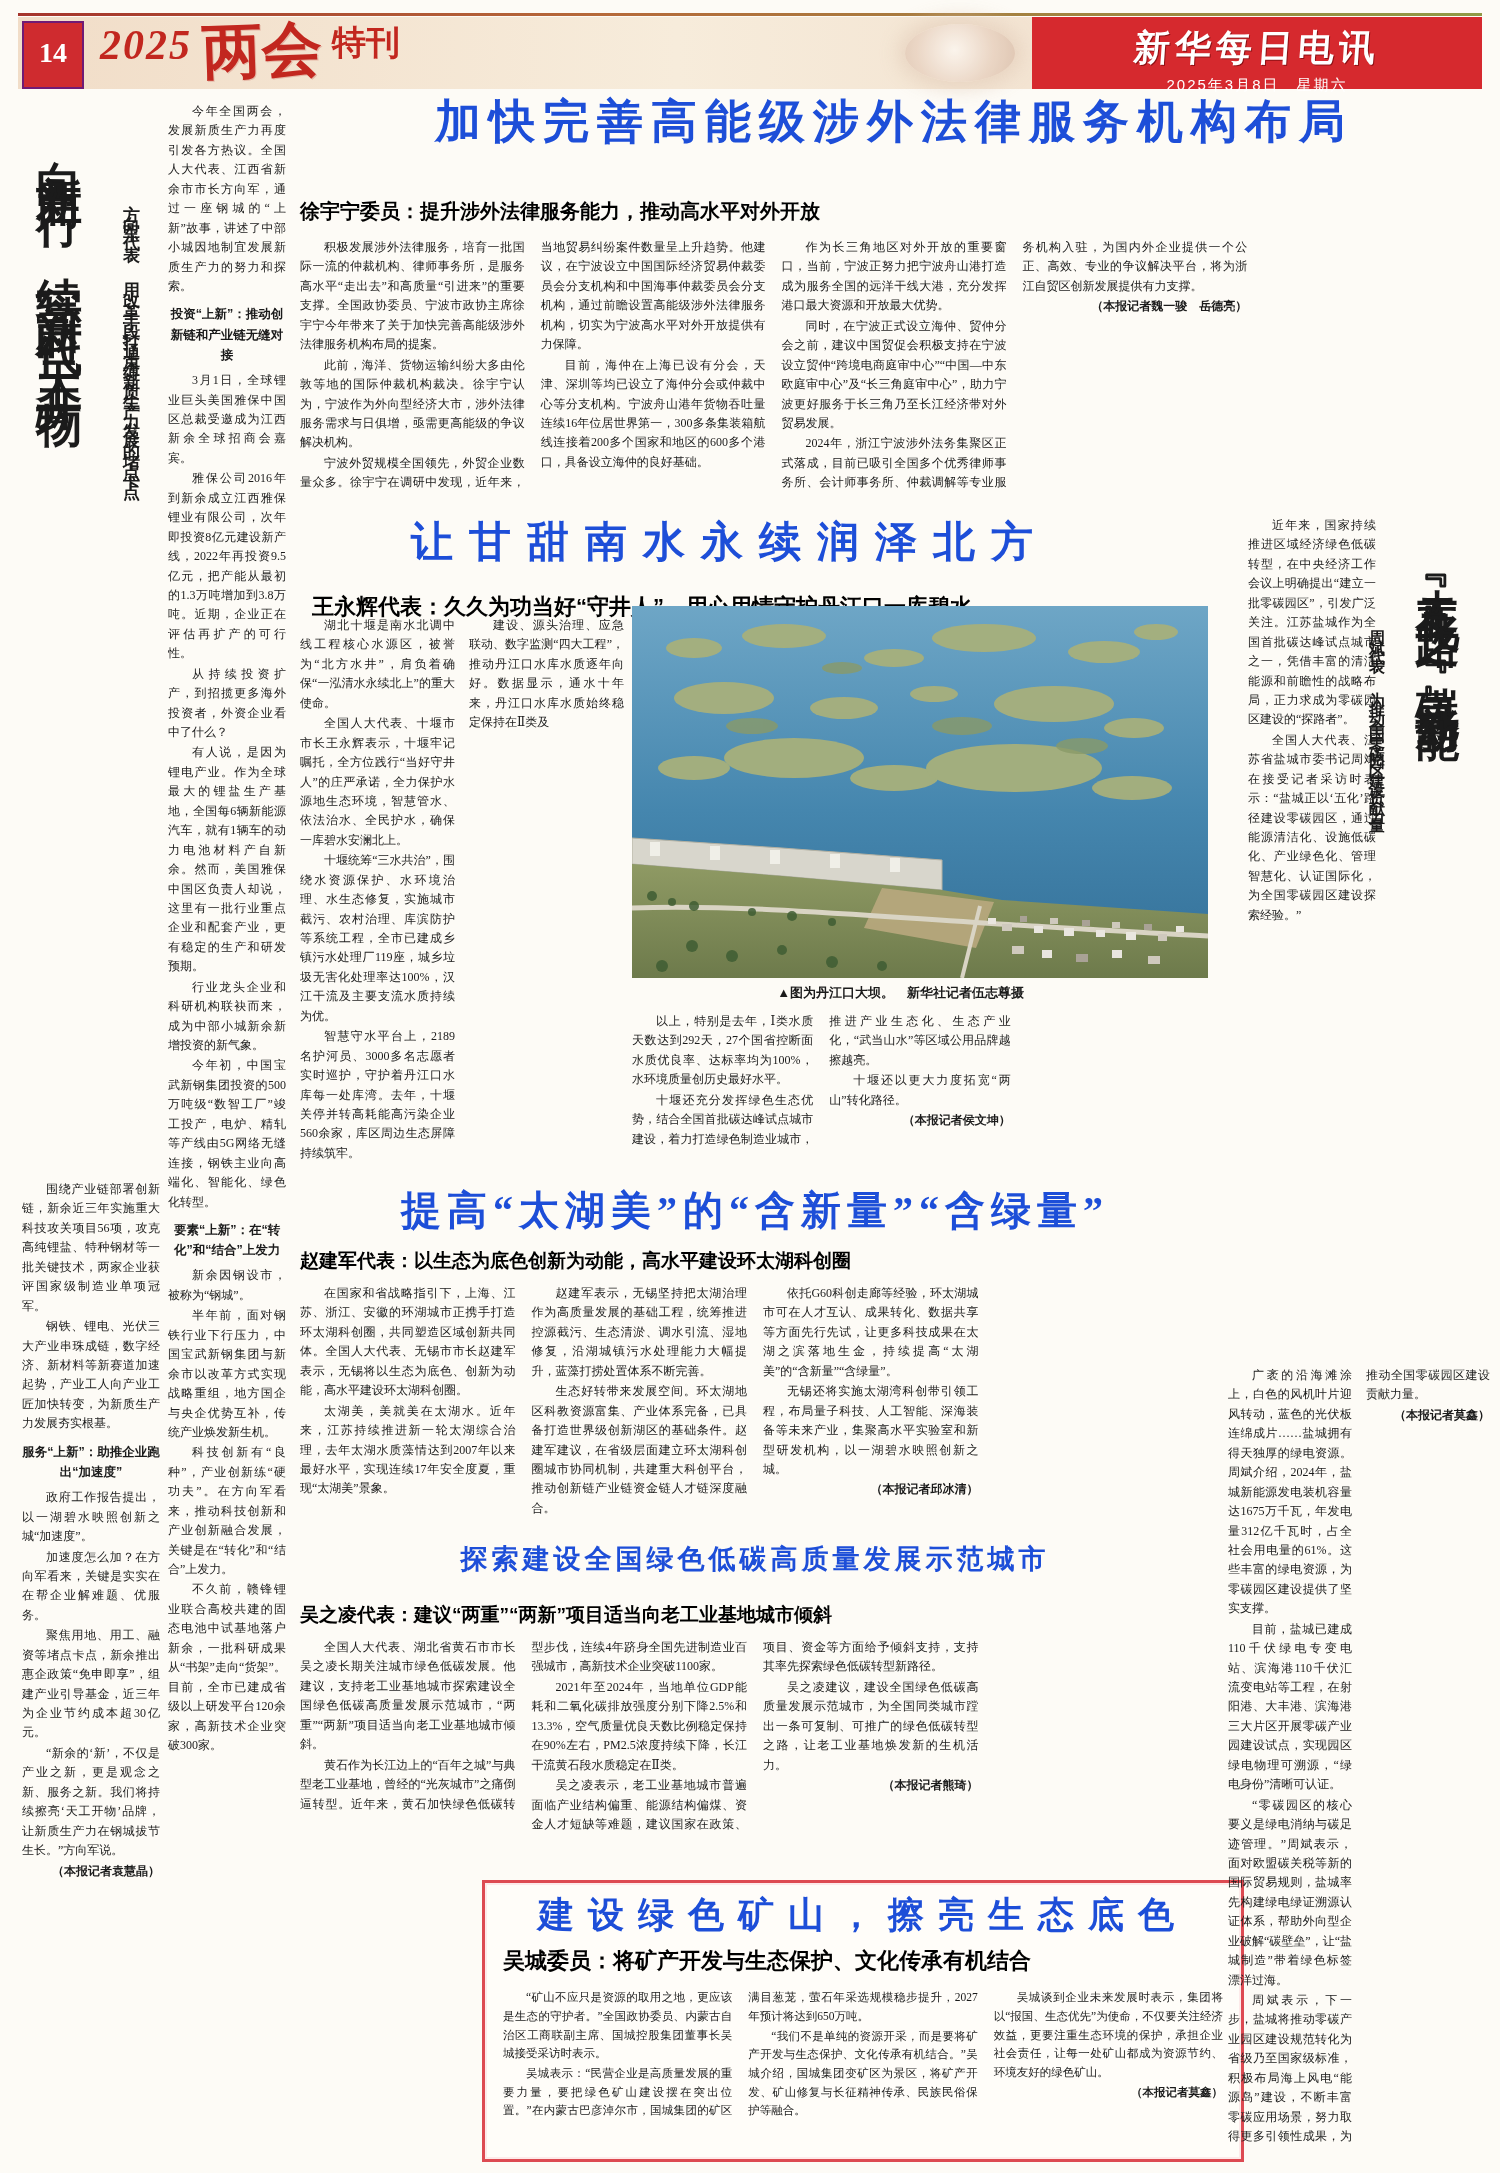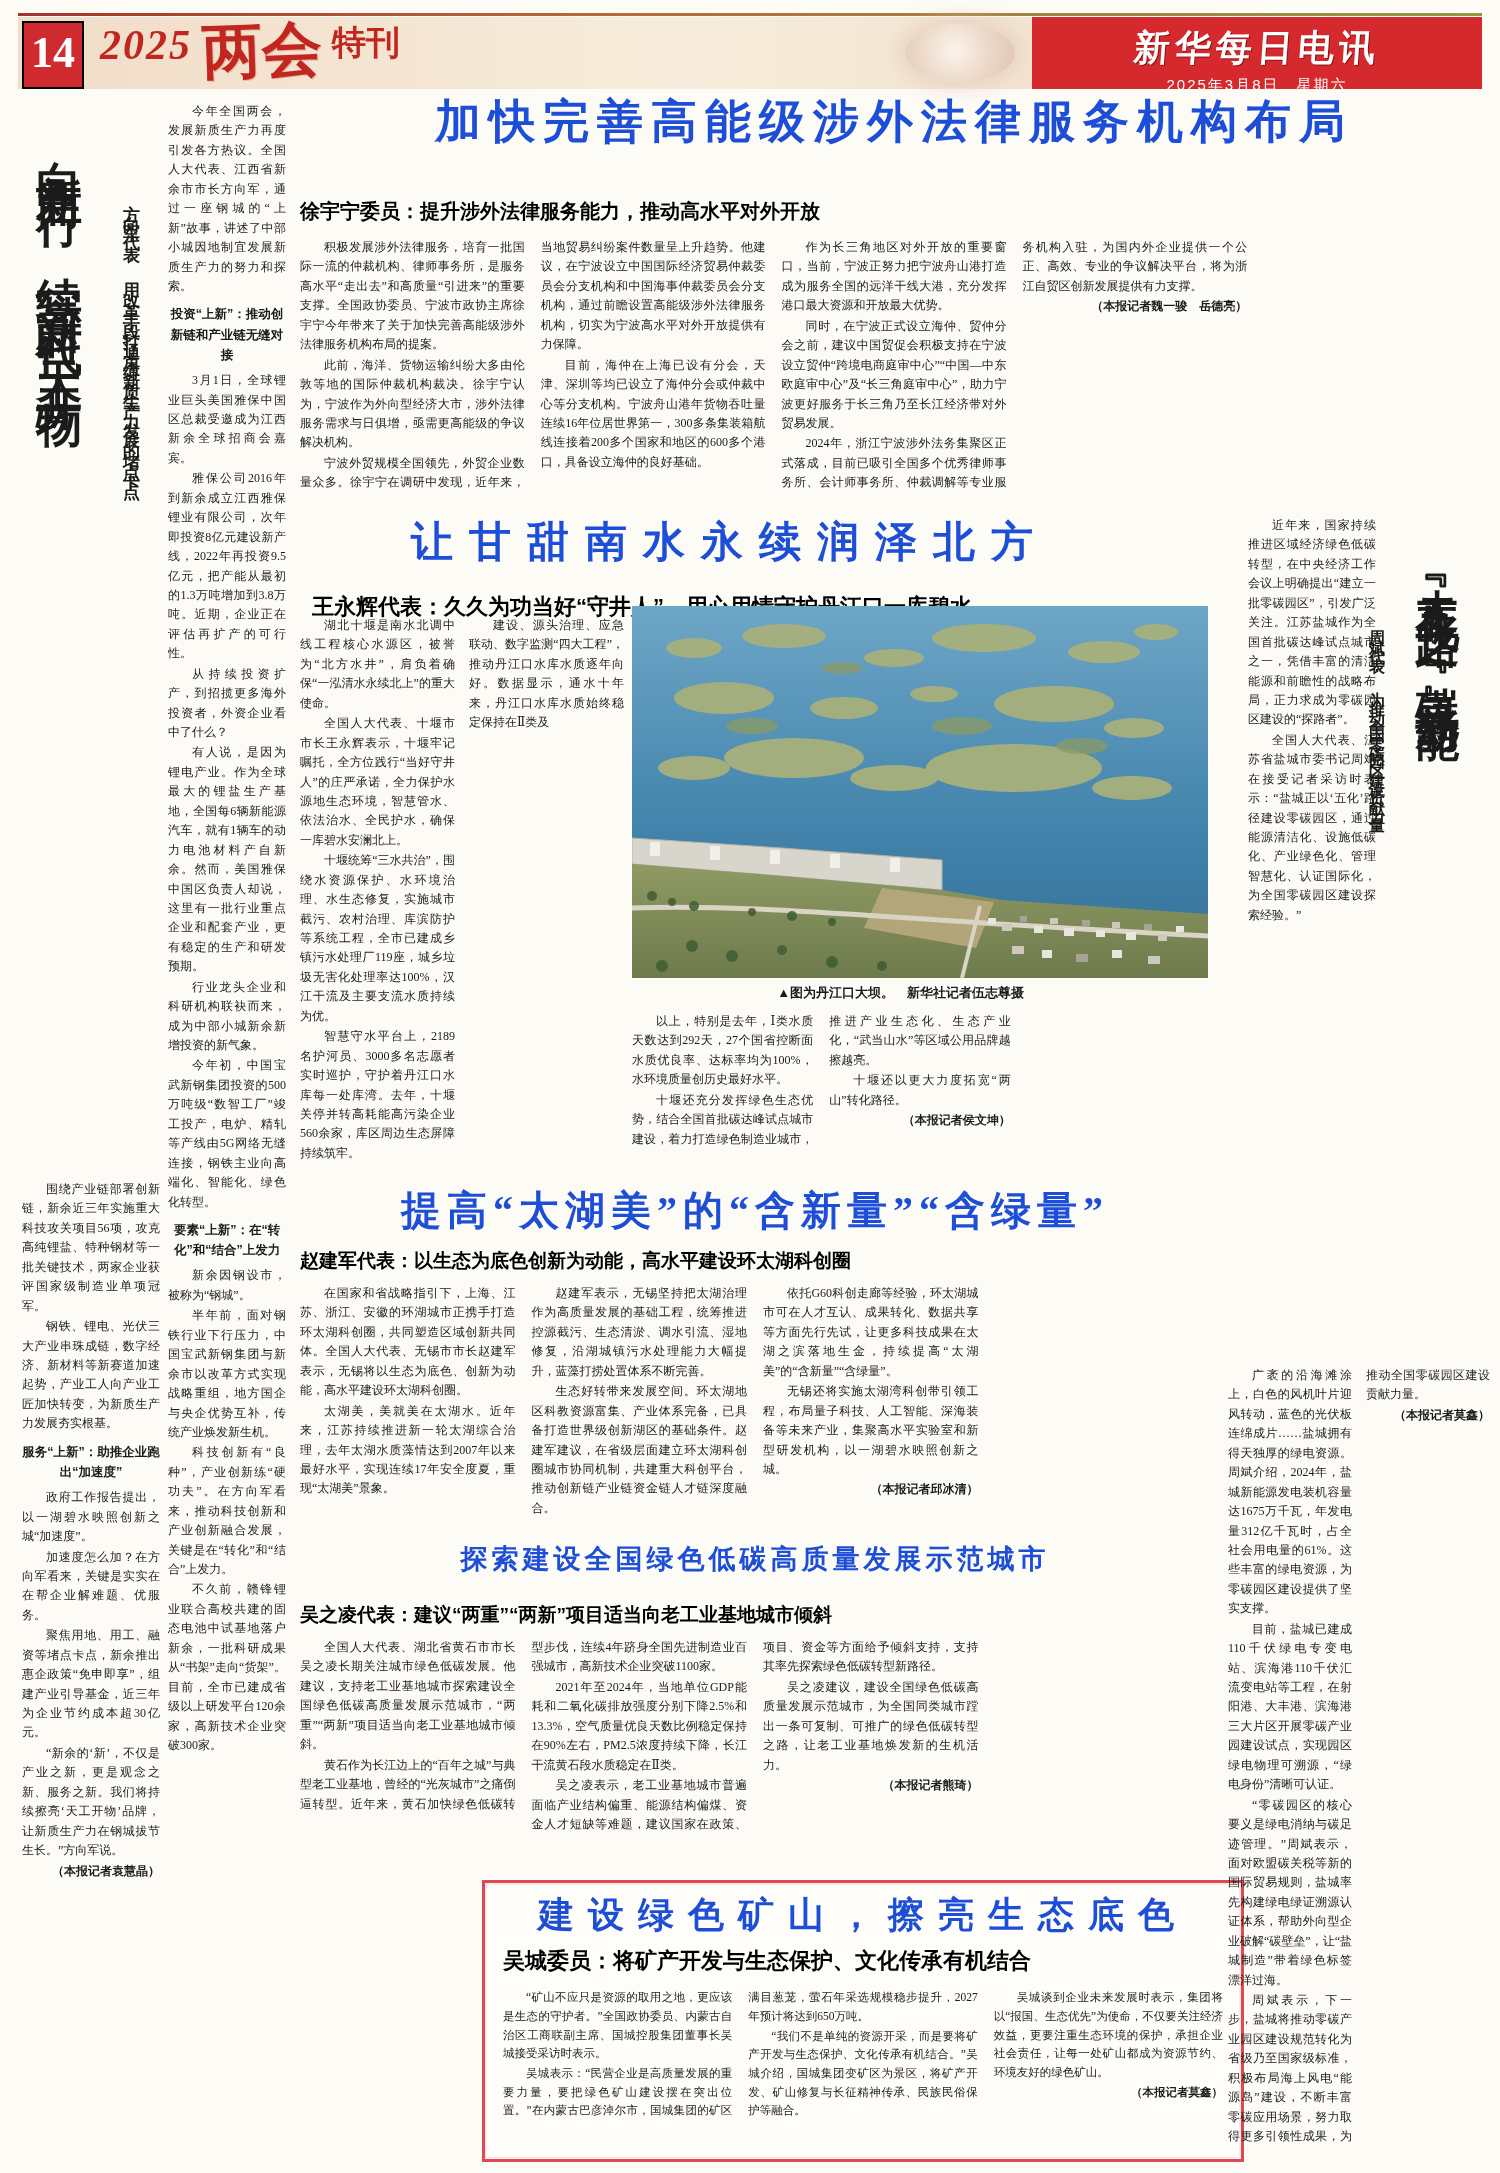--- a/index.html
+++ b/index.html
@@ -3,22 +3,22 @@
 <meta charset="utf-8">
 <style>
   html,body{margin:0;padding:0;background:#e8e4dc;}
   .page{position:relative;width:1500px;height:2173px;background:#fdfbf6;overflow:hidden;
         font-family:"Liberation Serif","DejaVu Serif",serif;color:#1b1b1b;}
   .abs{position:absolute;}
 
   
   .topline{height:3px;background:linear-gradient(90deg,#a5342c,#b66a3a 40%,#8f9a46);}
   .band{background:linear-gradient(90deg,#f1ddc8,#f7ecdb 45%,#f2e2d0 75%,#ecd9c6);}
-  .pagenum{background:#cf2b2f;border:2px solid #000000;color:#fff;text-align:center;
-           font-weight:bold;font-size:44px;line-height:60px;font-family:"Liberation Serif",serif;}
+  .pagenum{background:#cf2b2f;border:2px solid #701a75;color:#fff;text-align:center;
+           font-weight:bold;font-size:28px;line-height:60px;font-family:"Liberation Serif",serif;}
   .logo{display:flex;gap:10px;color:#c2271f;}
   .logo .yr{font-size:42px;font-weight:900;font-style:italic;letter-spacing:2px;line-height:1;}
   .logo .ev{font-size:60px;font-weight:900;line-height:.9;transform:rotate(-2deg);
             text-shadow:1px 1px 0 #e5b9a8;}
   .logo .sf{font-size:34px;font-weight:900;font-family:"Liberation Sans",sans-serif;line-height:1.1;}
   .pearl{border-radius:50%;background:radial-gradient(circle at 45% 45%,#fdf8f2,#e9d3c2 55%,#d9bda9);
          opacity:.8;box-shadow:0 0 18px 8px rgba(222,196,176,.6);}
   .masthead{background:#d6292e;color:#fff;text-align:center;}
   .masthead .mh-title{font-size:36px;font-weight:900;letter-spacing:5px;margin-top:7px;
             transform:skewX(-4deg);text-shadow:1px 1px 0 #8c1014;}

